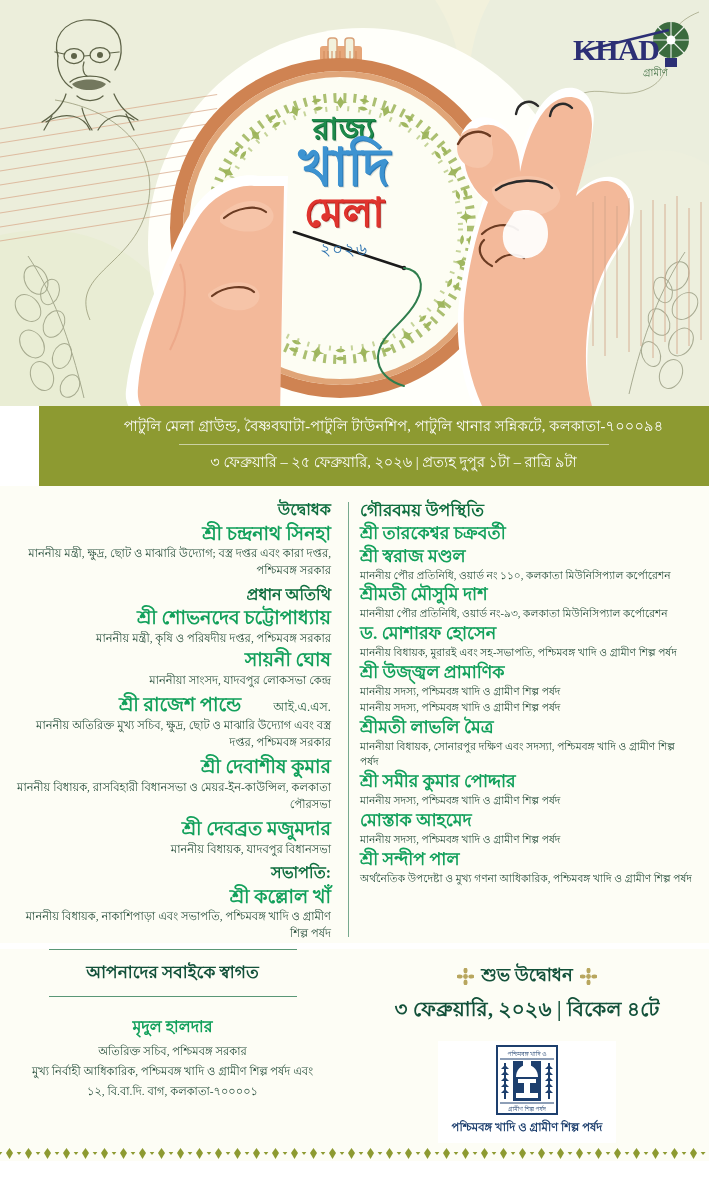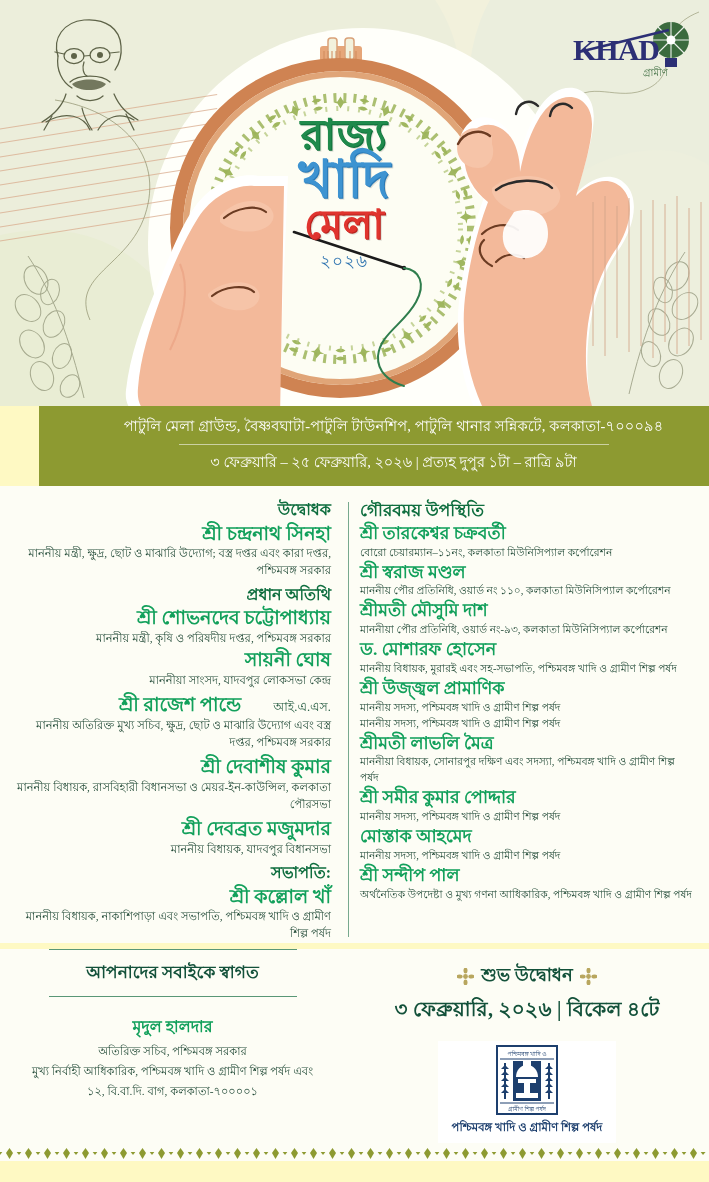--- a/index.html
+++ b/index.html
@@ -5,21 +5,21 @@
 <style>
   * { margin:0; padding:0; box-sizing:border-box; }
   html,body { background:#555; }
   body {
     font-family:"Liberation Sans", sans-serif;
     display:flex; justify-content:center;
   }
   #poster {
     position:relative;
     width:709px; height:1182px;
-    background:#fef9c3;
+    background:#ffffff;
     overflow:hidden;
   }
 
   
   .hero {
     position:relative;
     width:709px; height:406px;
     background:#f2f1dc;
     overflow:hidden;
   }
@@ -63,21 +63,21 @@
   }
   .hoop-screw { position:absolute; left:130px; top:0px; }
 
   
   .title-stack {
     position:absolute; left:44px; top:78px; width:260px;
     text-align:center; z-index:6;
   }
   .t-line1 {
     font-family:"Liberation Serif", serif;
-    font-weight:bold; font-size:42px; letter-spacing:1px;
+    font-weight:bold; font-size:30px; letter-spacing:1px;
     color:#1f8a4c; line-height:1;
     text-shadow:1px 1px 0 #0e6e39, 2px 2px 0 rgba(0,0,0,.12);
   }
   .t-line2 {
     font-family:"Liberation Serif", serif;
     font-weight:bold; font-size:52px;
     color:#3d93d1; line-height:1; margin-top:-2px;
     text-shadow:1px 1px 0 #2a79b5, 2px 2px 0 rgba(0,0,0,.12);
   }
   .t-line3 {
@@ -516,21 +516,20 @@
 
         <div class="role">সভাপতি:</div>
         <div class="pname">শ্রী কল্লোল খাঁ</div>
         <div class="pdesc">মাননীয় বিধায়ক, নাকাশিপাড়া এবং সভাপতি, পশ্চিমবঙ্গ খাদি ও গ্রামীণ শিল্প পর্ষদ</div>
       </div>
 
       <div class="col-right">
         <div class="role first">গৌরবময় উপস্থিতি</div>
 
         <div class="pname">শ্রী তারকেশ্বর চক্রবর্তী</div>
-        <div class="pdesc">বোরো চেয়ারম্যান–১১নং, কলকাতা মিউনিসিপ্যাল কর্পোরেশন</div>
 
         <div class="pname">শ্রী স্বরাজ মণ্ডল</div>
         <div class="pdesc">মাননীয় পৌর প্রতিনিধি, ওয়ার্ড নং ১১০, কলকাতা মিউনিসিপ্যাল কর্পোরেশন</div>
 
         <div class="pname">শ্রীমতী মৌসুমি দাশ</div>
         <div class="pdesc">মাননীয়া পৌর প্রতিনিধি, ওয়ার্ড নং-৯৩, কলকাতা মিউনিসিপ্যাল কর্পোরেশন</div>
 
         <div class="pname">ড. মোশারফ হোসেন</div>
         <div class="pdesc">মাননীয় বিধায়ক, মুরারই এবং সহ-সভাপতি, পশ্চিমবঙ্গ খাদি ও গ্রামীণ শিল্প পর্ষদ</div>
 

